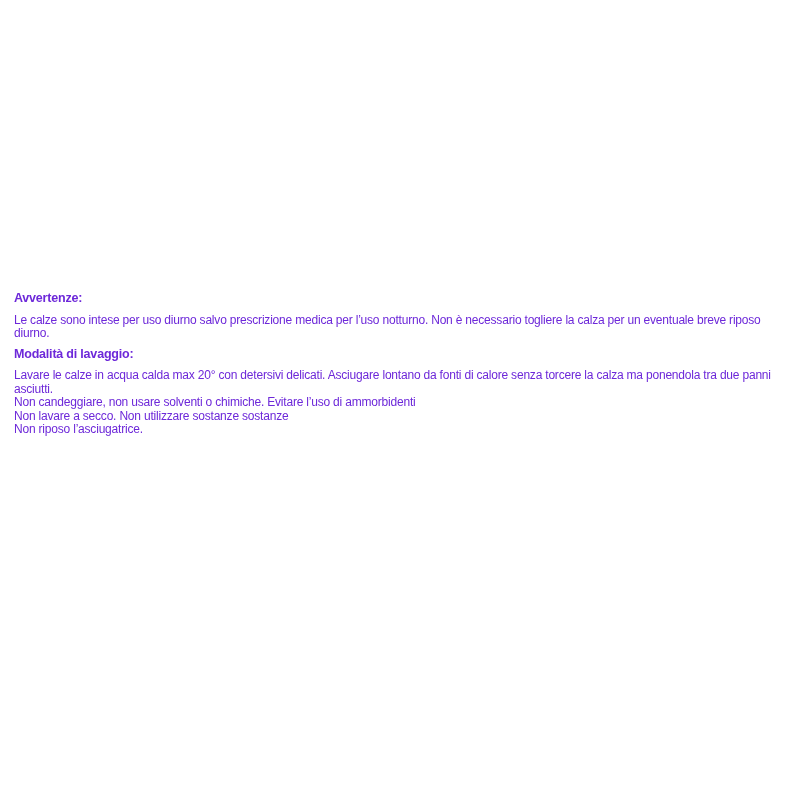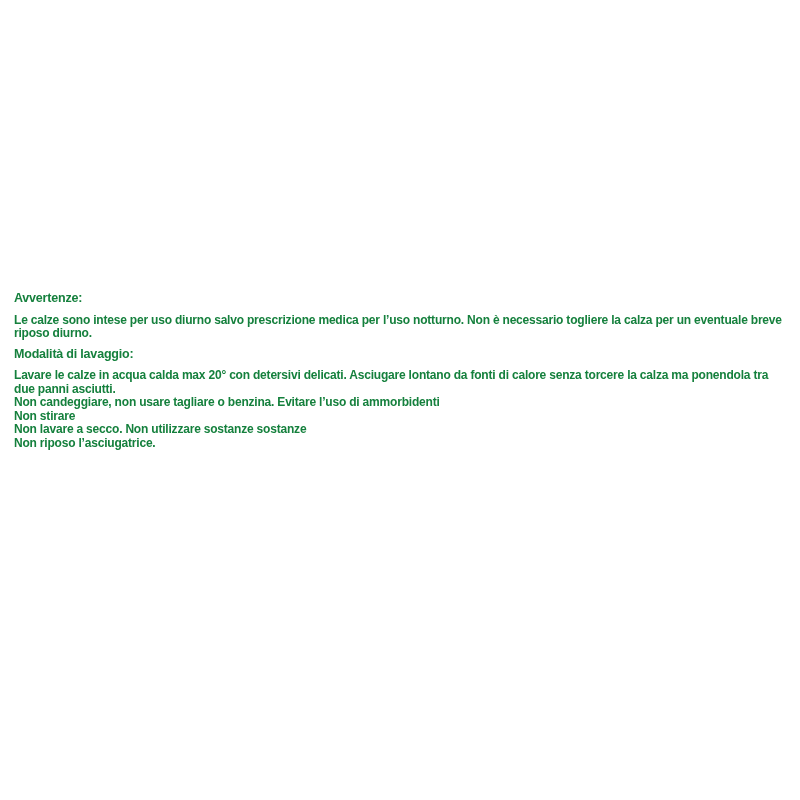--- a/index.html
+++ b/index.html
@@ -10,21 +10,21 @@
       height: 800px;
       background: #ffffff;
       overflow: hidden;
     }
     .page {
       position: relative;
       width: 800px;
       height: 800px;
       background: #ffffff;
       font-family: "Liberation Sans", "DejaVu Sans", sans-serif;
-      color: #15803d;
+      color: #6d28d9;
     }
     .doc {
       position: absolute;
       left: 14px;
       top: 292px;
       width: 778px;
       font-size: 12px;
       line-height: 13.5px;
       letter-spacing: -0.2px;
     }
@@ -35,40 +35,39 @@
       margin-bottom: 0;
     }
     .heading {
       font-size: 12.5px;
       font-weight: bold;
       margin: 0 0 8px 0;
       line-height: 13.5px;
     }
     .para {
       margin: 0;
-      font-weight: bold;
+      font-weight: normal;
     }
   </style>
 </head>
 <body>
 
 <div class="page">
   <div class="doc">
 
     <section class="sec">
       <h2 class="heading">Avvertenze:</h2>
       <p class="para">Le calze sono intese per uso diurno salvo prescrizione medica per l’uso notturno. Non è necessario togliere la calza per un eventuale breve riposo diurno.</p>
     </section>
 
     <section class="sec">
     </section>
 
     <section class="sec">
       <h2 class="heading">Modalità di lavaggio:</h2>
       <p class="para">Lavare le calze in acqua calda max 20° con detersivi delicati. Asciugare lontano da fonti di calore senza torcere la calza ma ponendola tra due panni asciutti.</p>
-      <p class="para">Non candeggiare, non usare tagliare o benzina. Evitare l’uso di ammorbidenti</p>
-      <p class="para">Non stirare</p>
+      <p class="para">Non candeggiare, non usare solventi o chimiche. Evitare l’uso di ammorbidenti</p>
       <p class="para">Non lavare a secco. Non utilizzare sostanze sostanze</p>
       <p class="para">Non riposo l’asciugatrice.</p>
     </section>
 
   </div>
 </div>
 
 </body></html>

